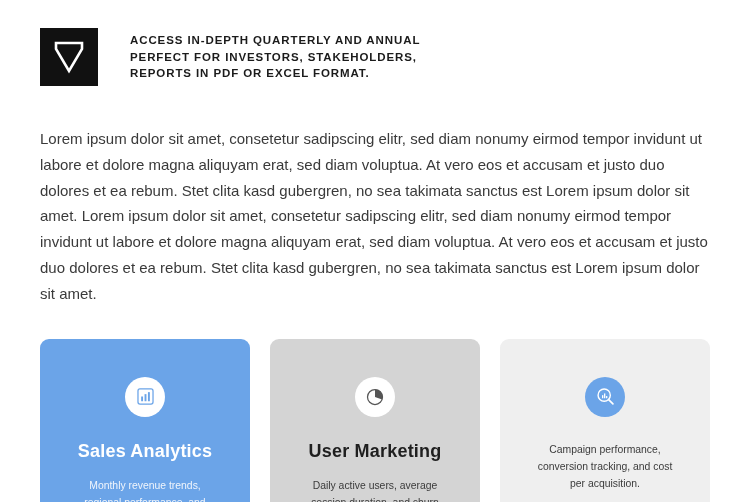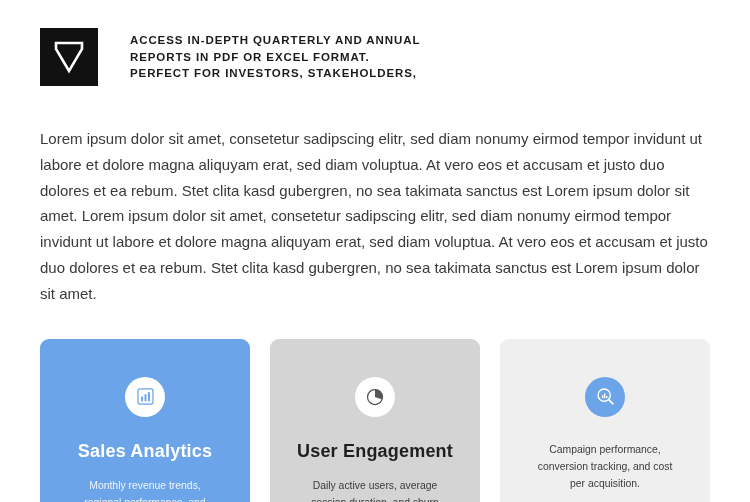--- a/index.html
+++ b/index.html
@@ -144,22 +144,22 @@
 <div class="page">
 
   <div class="header">
     <div class="logo-box">
       <svg class="logo-mark" width="30" height="34" viewBox="0 0 30 34">
         <path d="M2 3 H28 V9 L15 31 L2 9 Z" fill="none" stroke="#ffffff" stroke-width="2.6"></path>
       </svg>
     </div>
     <h1 class="headline">
       <span>ACCESS IN-DEPTH QUARTERLY AND ANNUAL</span>
+      <span>PERFECT FOR INVESTORS, STAKEHOLDERS,</span>
       <span>REPORTS IN PDF OR EXCEL FORMAT.</span>
-      <span>PERFECT FOR INVESTORS, STAKEHOLDERS,</span>
     </h1>
   </div>
 
   <p class="body-copy">Lorem ipsum dolor sit amet, consetetur sadipscing elitr, sed diam nonumy eirmod tempor invidunt ut labore et dolore magna aliquyam erat, sed diam voluptua. At vero eos et accusam et justo duo dolores et ea rebum. Stet clita kasd gubergren, no sea takimata sanctus est Lorem ipsum dolor sit amet. Lorem ipsum dolor sit amet, consetetur sadipscing elitr, sed diam nonumy eirmod tempor invidunt ut labore et dolore magna aliquyam erat, sed diam voluptua. At vero eos et accusam et justo duo dolores et ea rebum. Stet clita kasd gubergren, no sea takimata sanctus est Lorem ipsum dolor sit amet.</p>
 
   <div class="cards">
 
     <div class="card blue">
       <div class="card-icon-wrap">
         <svg width="19" height="19" viewBox="0 0 24 24">
@@ -173,21 +173,21 @@
       <p class="card-text">Monthly revenue trends, regional performance, and product category breakdown.</p>
     </div>
 
     <div class="card grey">
       <div class="card-icon-wrap">
         <svg width="20" height="20" viewBox="0 0 24 24">
           <circle cx="12" cy="12" r="9" fill="none" stroke="#555555" stroke-width="1.5"></circle>
           <path d="M12 12 L12 3 A9 9 0 0 1 20.5 15 Z" fill="#555555"></path>
         </svg>
       </div>
-      <h3 class="card-title">User Engagement</h3>
+      <h3 class="card-title">User Marketing</h3>
       <p class="card-text">Daily active users, average session duration, and churn rate analysis.</p>
     </div>
 
     <div class="card light">
       <div class="card-icon-wrap">
         <svg width="21" height="21" viewBox="0 0 24 24">
           <circle cx="10.5" cy="10.5" r="7" fill="none" stroke="#ffffff" stroke-width="1.6"></circle>
           <line x1="15.6" y1="15.6" x2="20.5" y2="20.5" stroke="#ffffff" stroke-width="1.9" stroke-linecap="round"></line>
           <rect x="8" y="10.5" width="1.5" height="3.5" fill="#ffffff"></rect>
           <rect x="10.3" y="8.5" width="1.5" height="5.5" fill="#ffffff"></rect>

